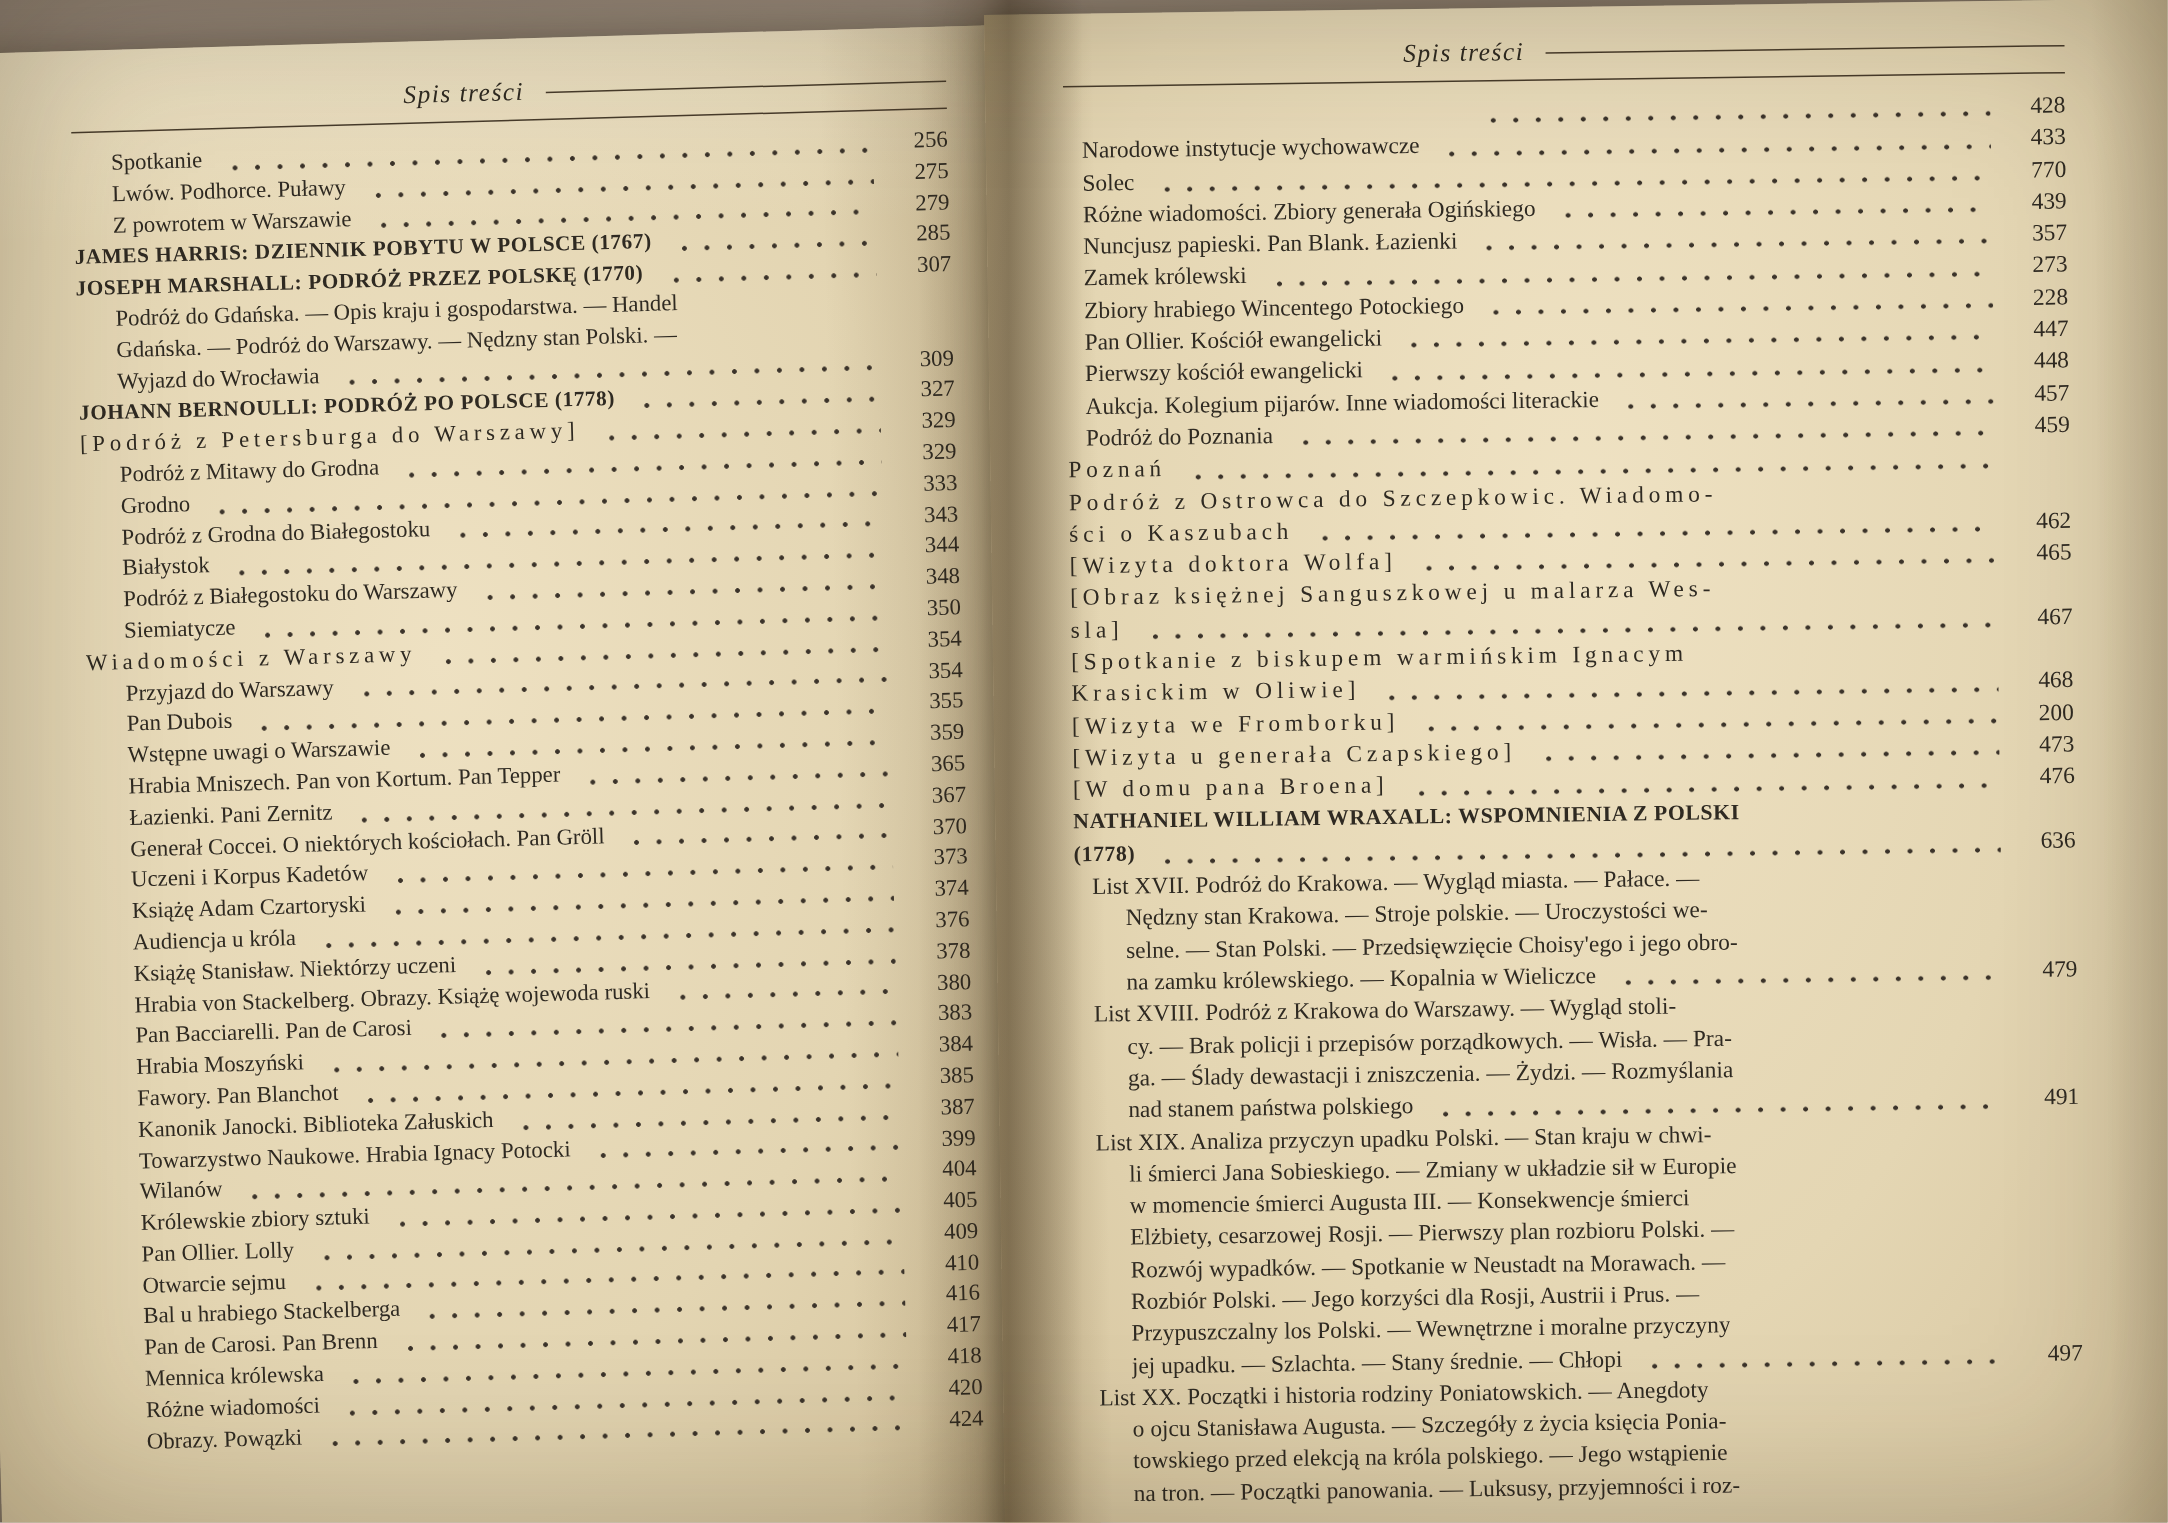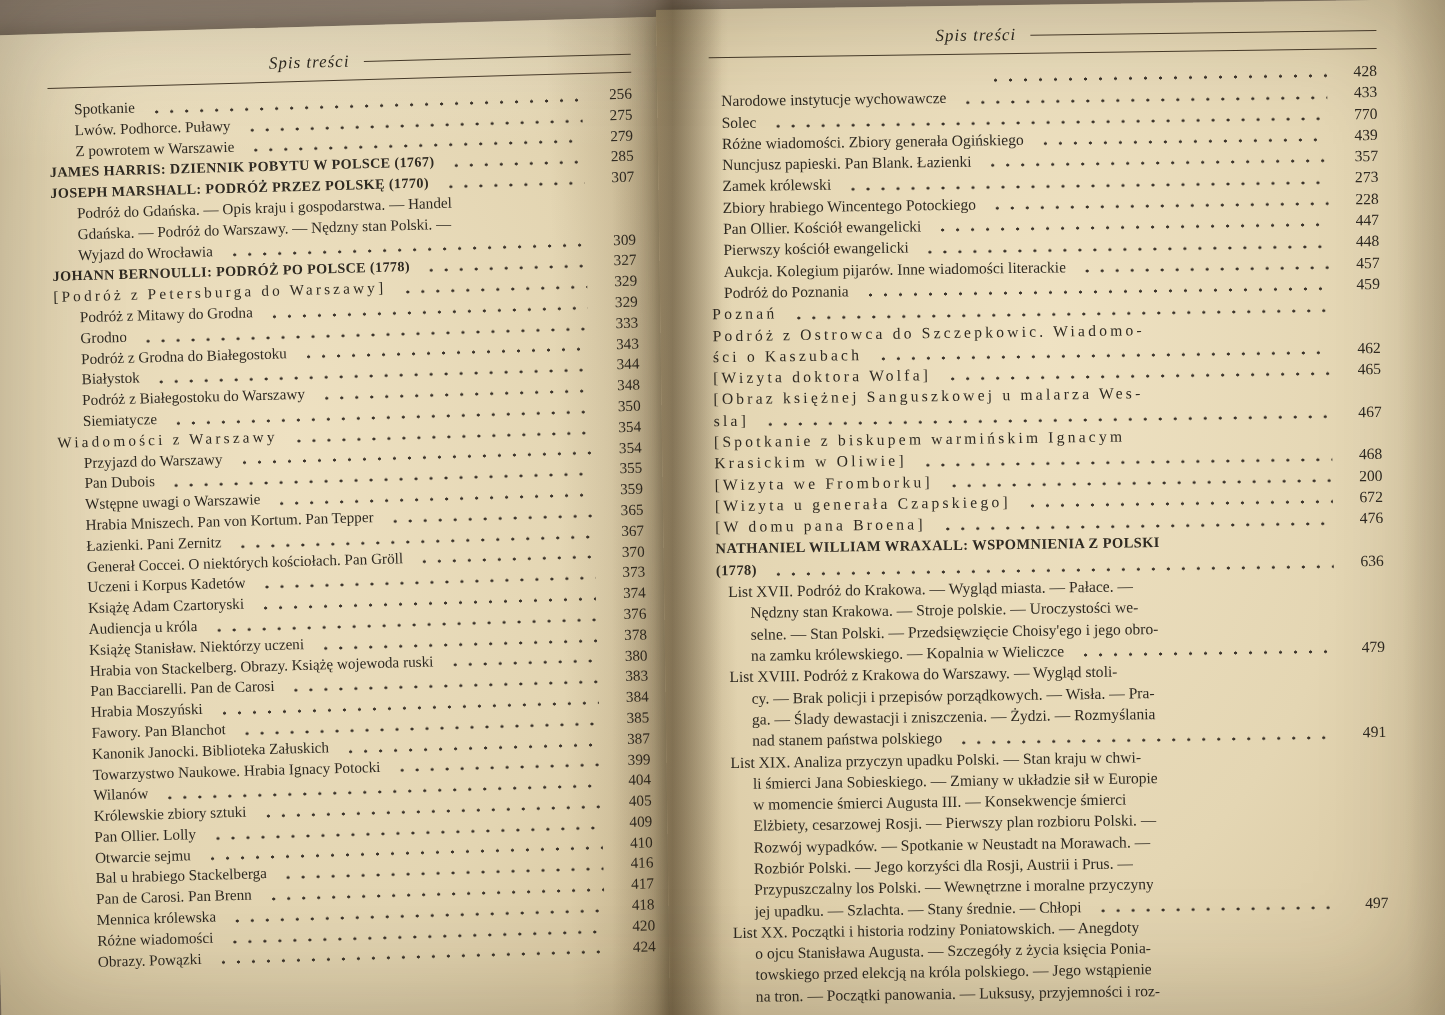--- a/index.html
+++ b/index.html
@@ -390,21 +390,21 @@
             <span class="pg">468</span>
           </div>
           <div class="toc-row ind0 spaced">
             <span class="t">[Wizyta we Fromborku]</span>
             <span class="dots"></span>
             <span class="pg">200</span>
           </div>
           <div class="toc-row ind0 spaced">
             <span class="t">[Wizyta u generała Czapskiego]</span>
             <span class="dots"></span>
-            <span class="pg">672</span>
+            <span class="pg">473</span>
           </div>
           <div class="toc-row ind0 spaced">
             <span class="t">[W domu pana Broena]</span>
             <span class="dots"></span>
             <span class="pg">476</span>
           </div>
           <div class="toc-row ind0 caps">
             <span class="t">NATHANIEL WILLIAM WRAXALL: WSPOMNIENIA Z POLSKI</span>
           </div>
           <div class="toc-row ind0 caps">

